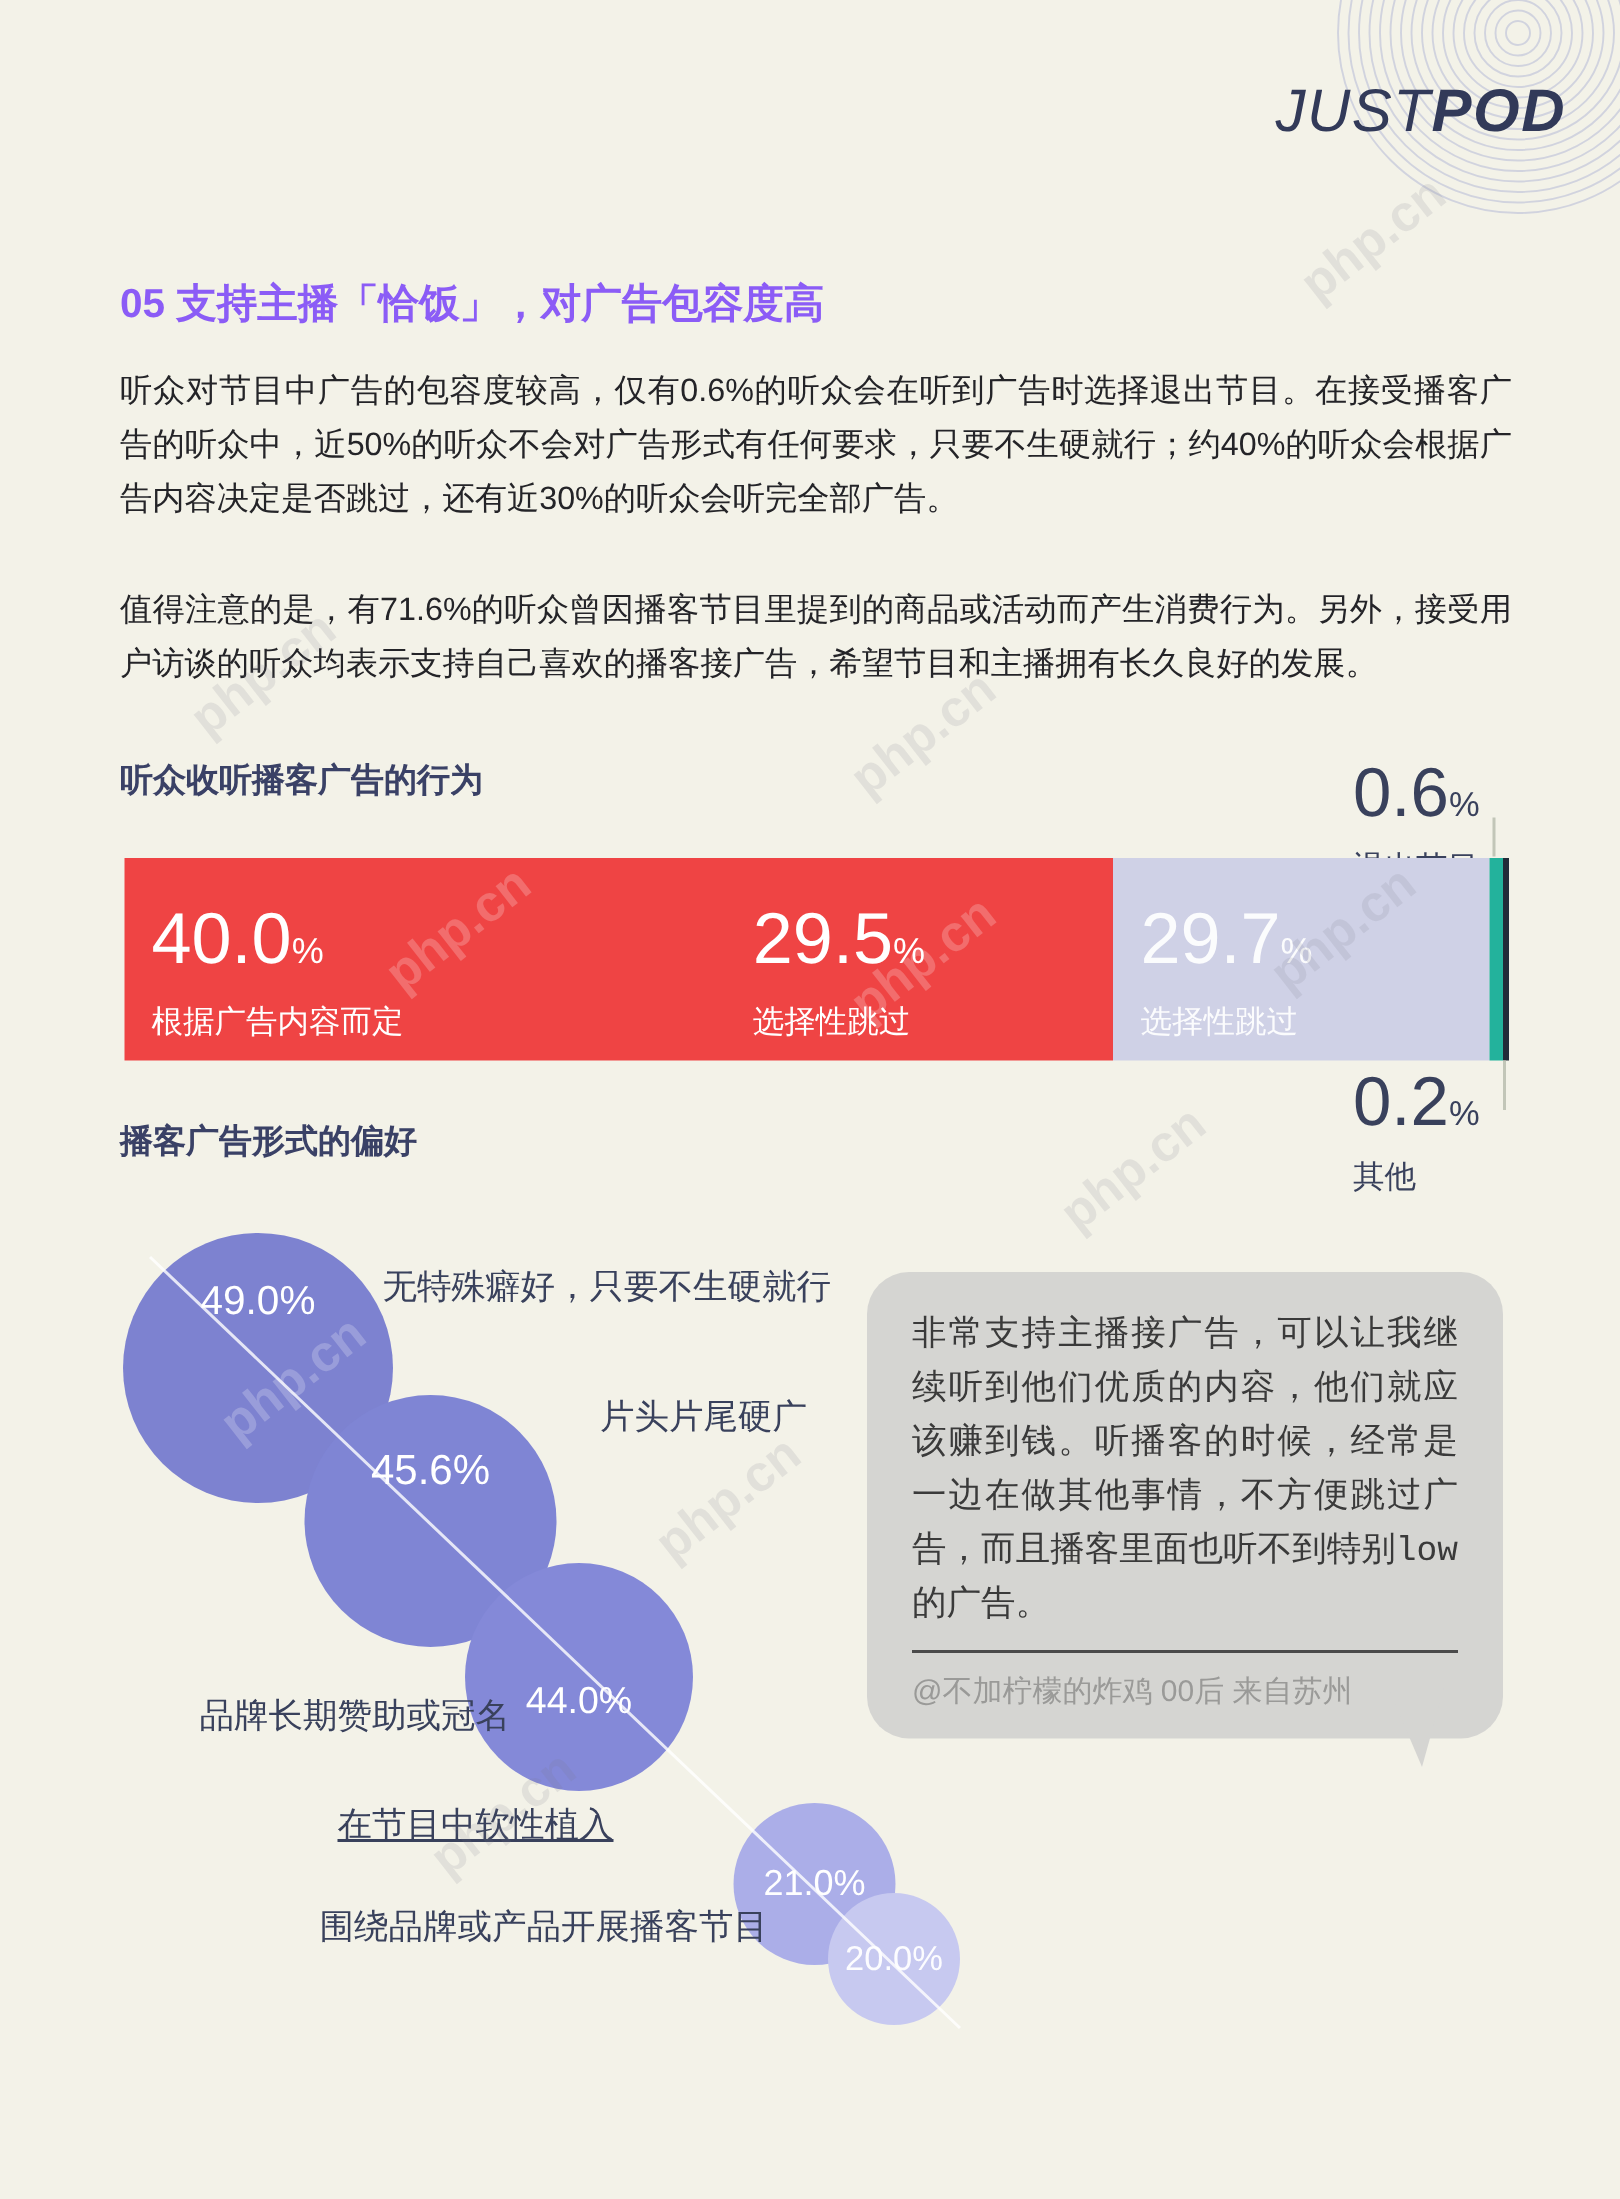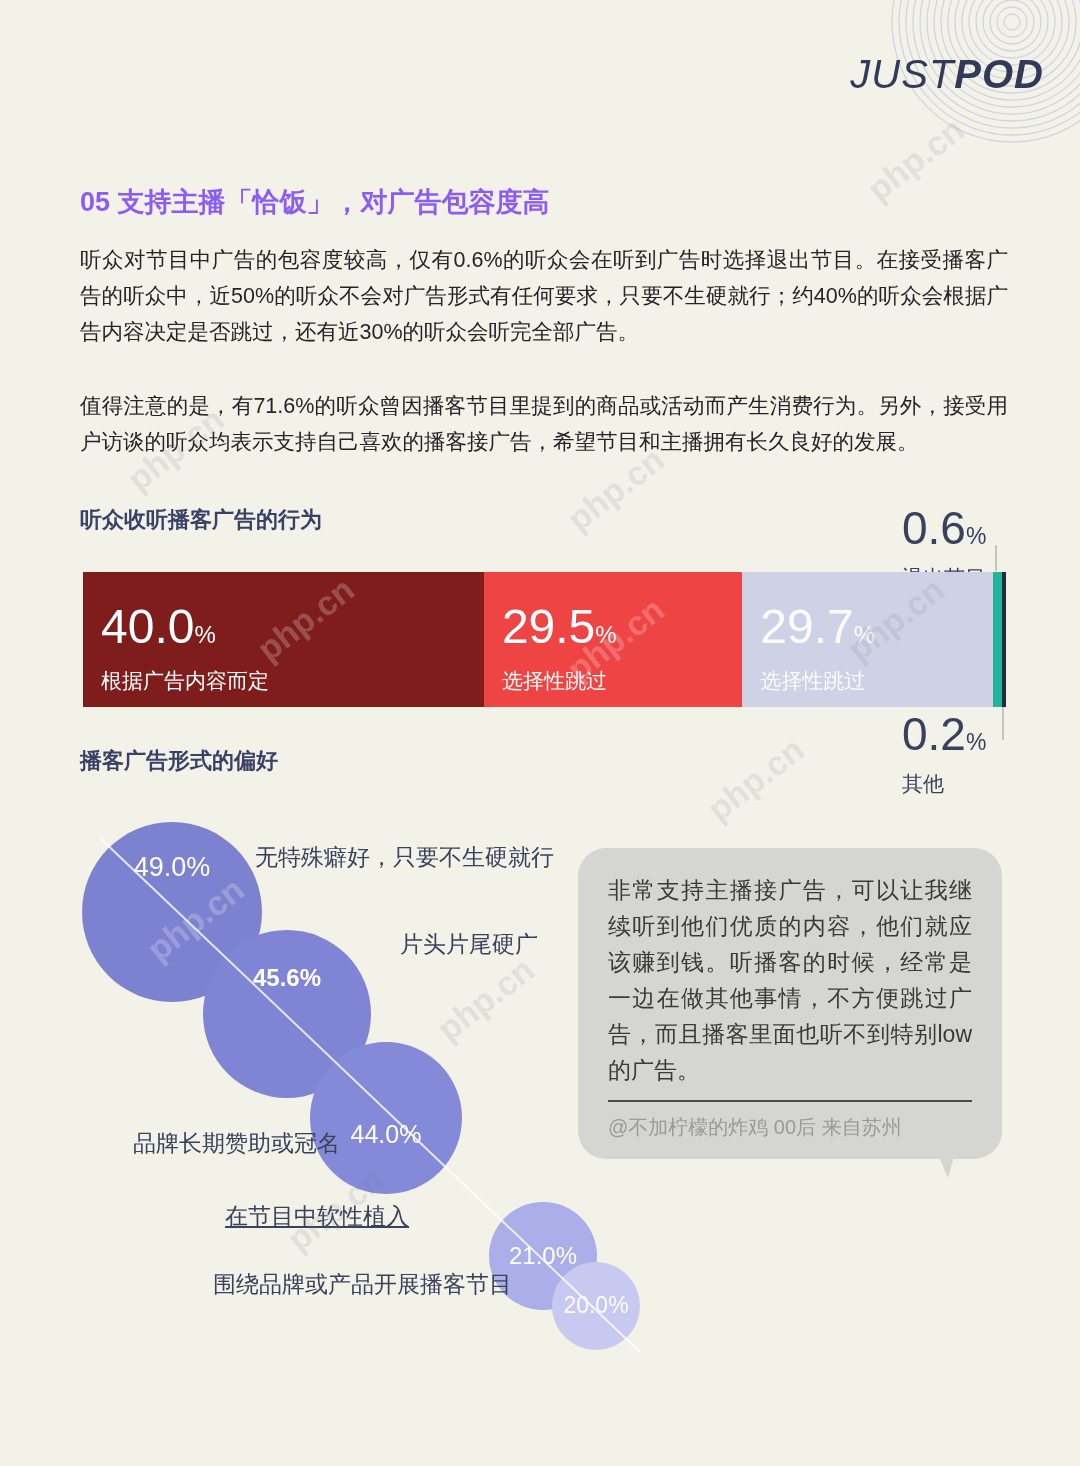--- a/index.html
+++ b/index.html
@@ -19,21 +19,21 @@
   .para2{top:366px;}
 
   
   .chart-title{position:absolute;left:80px;font-size:22px;font-weight:700;color:#3a4166;}
   .c1-title{top:505px;}
   .c2-title{top:746px;}
 
   
   .bar{position:absolute;left:83px;top:572px;width:923px;height:135px;display:flex;}
   .seg{position:relative;height:100%;}
-  .seg1{width:41.4%;background:#7f1d1d;padding-left:32px;}
+  .seg1{width:41.4%;background:#ef4444;padding-left:32px;}
   .seg2{width:29.0%;background:#ef4444;}
   .seg3{width:28.1%;background:#cfd1e6;}
   .seg4{width:1.0%;background:#23b29c;}
   .seg5{width:0.5%;background:#222b39;}
   .seg-text{position:absolute;left:18px;bottom:12px;color:#fff;white-space:nowrap;}
   .seg3 .seg-text{color:rgba(255,255,255,0.92);}
   .seg-num{font-size:48px;line-height:48px;}
   .seg-unit{font-size:24px;}
   .seg-lbl{font-size:21px;margin-top:8px;}
 
@@ -51,37 +51,37 @@
   
   .bubble{position:absolute;border-radius:50%;}
   .b1{left:82px;top:822px;width:180px;height:180px;background:#7d82d0;}
   .b2{left:203px;top:930px;width:168px;height:168px;background:#7f85d4;}
   .b3{left:310px;top:1042px;width:152px;height:152px;background:#8489d8;}
   .b4{left:407px;top:1176px;width:112px;height:112px;background:#979be0;}
   .b5{left:489px;top:1202px;width:108px;height:108px;background:#abaee8;}
   .b6{left:552px;top:1262px;width:88px;height:88px;background:#c7c9f0;}
   .bpct{position:absolute;left:50%;transform:translateX(-50%);color:#fff;white-space:nowrap;}
   .b1 .bpct{top:30px;font-size:27px;}
-  .b2 .bpct{top:34px;font-size:24px;font-weight:bold;}
+  .b2 .bpct{top:34px;font-size:28px;}
   .b3 .bpct{top:78px;font-size:25px;}
   .b4 .bpct{top:20px;font-size:24px;}
   .b5 .bpct{top:40px;font-size:24px;}
   .b6 .bpct{top:30px;font-size:23px;color:rgba(255,255,255,0.95);}
   .blabel{position:absolute;font-size:23px;font-weight:500;color:#39415c;white-space:nowrap;}
   .lb1{left:255px;top:842px;}
   .lb2{left:400px;top:929px;}
   .lb3{left:133px;top:1128px;}
   .lb4{left:225px;top:1201px;text-decoration:underline;}
   .lb5{left:213px;top:1269px;}
   .lb6{left:330px;top:1321px;}
   .trend-svg{position:absolute;left:0;top:0;pointer-events:none;}
 
   
   .quote{position:absolute;left:578px;top:848px;width:364px;background:#d5d5d2;border-radius:28px;padding:24px 30px 18px 30px;}
-  .quote-text{font-size:23px;line-height:36px;color:#3a3a3a;font-weight:500;text-align:justify;}
+  .quote-text{font-size:23px;line-height:36px;color:#3a3a3a;font-weight:500;text-align:justify;font-family:Liberation Mono, monospace;}
   .quote-divider{margin-top:12px;border-top:2px solid #4b4b4b;}
   .quote-attr{margin-top:12px;font-size:20px;color:#9a9a98;}
   .quote-tail{position:absolute;left:925px;top:1124px;width:0;height:0;border-top:54px solid #d5d5d2;border-left:23px solid transparent;border-right:15px solid transparent;}
 
   
   .wm{position:absolute;font-size:34px;font-weight:700;transform:rotate(-38deg);color:rgba(120,120,135,0.14);pointer-events:none;white-space:nowrap;}
   .wm-light{color:rgba(255,255,255,0.22);}
   .wm1{left:250px;top:600px;}
   .wm2{left:560px;top:620px;}
   .wm3{left:840px;top:600px;}

